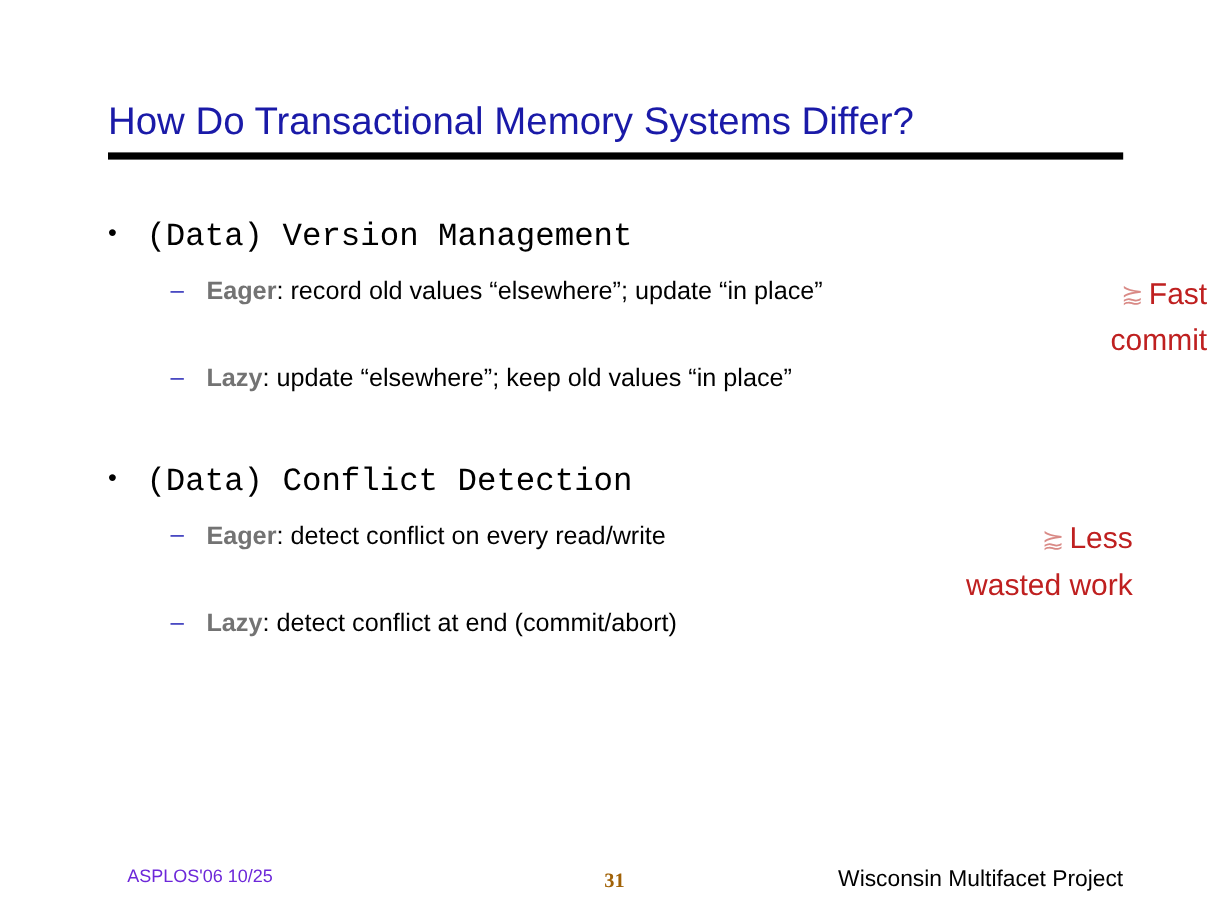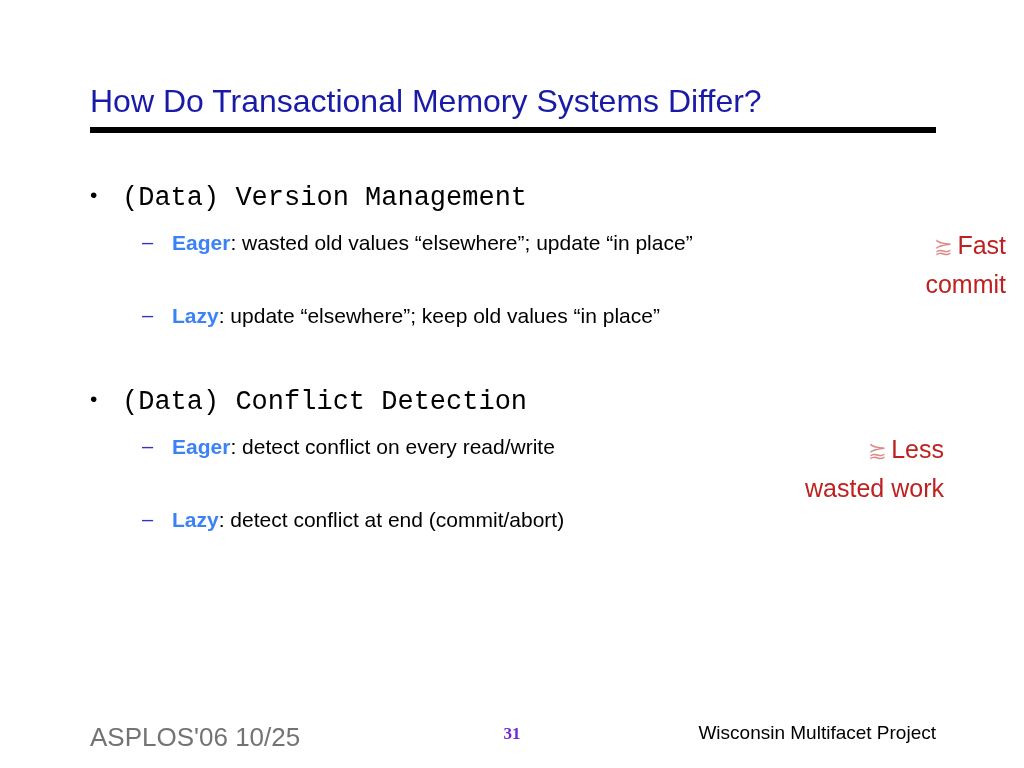--- a/index.html
+++ b/index.html
@@ -88,21 +88,21 @@
     flex: 0 0 30px;
     color: #3333bb;
     font-size: 20px;
     line-height: 1.25;
   }
   .bullet-l2 .txt {
     line-height: 1.25;
   }
   .kw {
     font-weight: bold;
-    color: #3b82f6;
+    color: #737373;
   }
 
   
   .annot {
     position: absolute;
     color: #bf2020;
     font-size: 25px;
     line-height: 1.55;
     text-align: right;
     white-space: nowrap;
@@ -119,36 +119,36 @@
   
   .footer {
     position: absolute;
     left: 0;
     top: 722px;
     width: 1024px;
     height: 30px;
   }
   .footer-left {
     position: absolute;
-    left: 90px;
+    left: 106px;
     top: 0;
-    font-size: 26px;
-    color: #737373;
+    font-size: 15px;
+    color: #6d28d9;
     white-space: nowrap;
   }
   .footer-center {
     position: absolute;
     left: 0;
     top: 2px;
     width: 1024px;
     text-align: center;
     font-family: "Liberation Serif", serif;
     font-size: 17px;
     font-weight: bold;
-    color: #6d28d9;
+    color: #a16207;
   }
   .footer-right {
     position: absolute;
     right: 88px;
     top: 0;
     font-size: 19px;
     color: #000000;
     white-space: nowrap;
     margin-left: 39px;
   }
@@ -165,21 +165,21 @@
 
   <div class="body-area">
 
     <div class="bullet-l1" style="left:90px; top:182px;">
       <span class="marker">•</span>
       <span class="txt">(Data) Version Management</span>
     </div>
 
     <div class="bullet-l2" style="left:142px; top:230px;">
       <span class="marker">–</span>
-      <span class="txt"><span class="kw">Eager</span><span>: wasted old values “elsewhere”; update “in place”</span></span>
+      <span class="txt"><span class="kw">Eager</span><span>: record old values “elsewhere”; update “in place”</span></span>
     </div>
 
     <div class="bullet-l2" style="left:142px; top:303px;">
       <span class="marker">–</span>
       <span class="txt"><span class="kw">Lazy</span><span>: update “elsewhere”; keep old values “in place”</span></span>
     </div>
 
     <div class="bullet-l1" style="left:90px; top:386px;">
       <span class="marker">•</span>
       <span class="txt">(Data) Conflict Detection</span>

